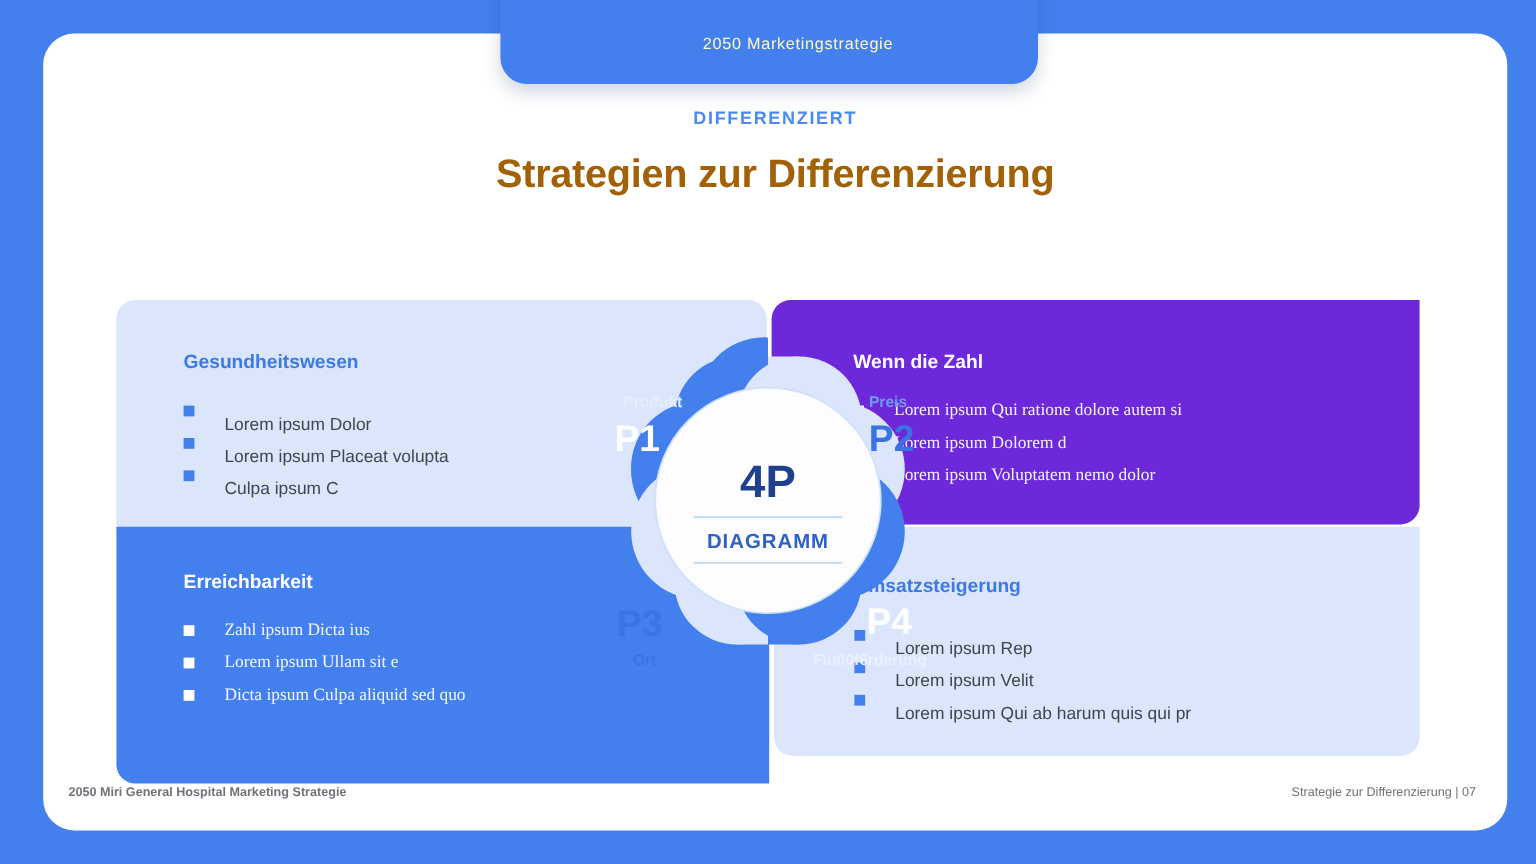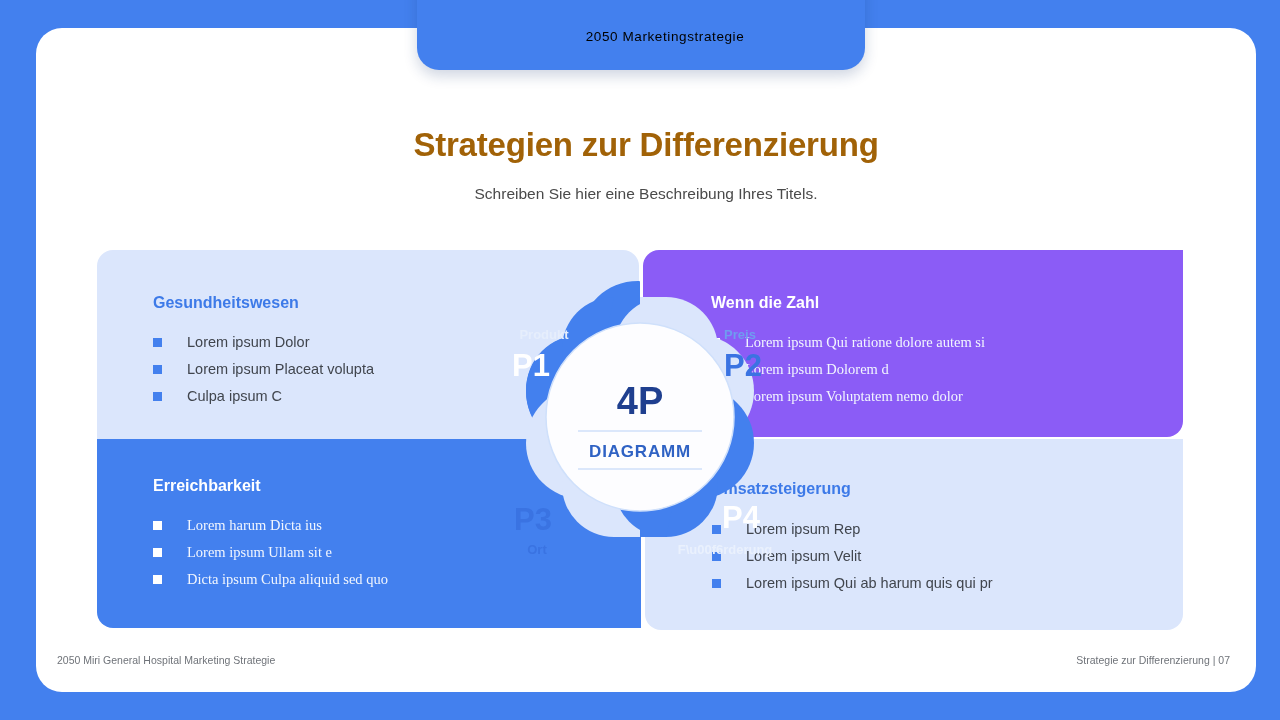--- a/index.html
+++ b/index.html
@@ -22,21 +22,21 @@
     width: 448px; height: 116px;
     background: #4380ee;
     border-radius: 22px;
     box-shadow: 0 6px 14px rgba(20,50,110,0.20);
     z-index: 5;
   }
   #header-tab-label {
     position: absolute;
     left: 0; right: 0; bottom: 26px;
     text-align: center;
-    color: #000000;
+    color: #fef9c3;
     font-size: 13.5px;
     letter-spacing: 0.6px;
     padding-left: 48px;
   }
 
   
   #card {
     position: absolute;
     left: 36px; top: 28px;
     width: 1220px; height: 664px;
@@ -76,25 +76,25 @@
     box-sizing: border-box;
   }
   #panel-tl {
     left: 61px; top: 222px; width: 542px; height: 194px;
     background: #dbe6fc;
     border-radius: 16px 16px 0 0;
     padding-left: 28px;
   }
   #panel-tr {
     left: 607px; top: 222px; width: 540px; height: 187px;
-    background: #8b5cf6;
+    background: #6d28d9;
     border-radius: 16px 0 16px 0;
   }
   #panel-bl {
-    left: 61px; top: 411px; width: 544px; height: 189px;
+    left: 61px; top: 411px; width: 544px; height: 214px;
     background: #4380ee;
     border-radius: 0 16px 0 16px;
   }
   #panel-br {
     left: 609px; top: 411px; width: 538px; height: 191px;
     background: #dbe6fc;
     border-radius: 0 0 16px 16px;
   }
 
   .panel-title {
@@ -119,21 +119,21 @@
     white-space: nowrap;
   }
   .bullet-mark {
     position: absolute;
     left: 0; top: 9px;
     width: 9px; height: 9px;
   }
   .bullet-text { position: absolute; left: 34px; top: 0; }
   #panel-tl .bullet-mark, #panel-br .bullet-mark { background: #4380ee; }
   #panel-tr .bullet-mark, #panel-bl .bullet-mark { background: #ffffff; }
-  #panel-tl .bullet-text, #panel-br .bullet-text { color: #40454d; }
+  #panel-tl .bullet-text, #panel-br .bullet-text { color: #40454d; margin-top: 12px; }
   #panel-tr .bullet-text, #panel-bl .bullet-text { color: #f2f6fe; font-family: Liberation Serif, serif; }
 
   
   #panel-tl .panel-title { left: 56px; top: 44px; }
   #panel-tl .bullet-list { left: 56px; top: 79px; }
   #panel-tr .panel-title { left: 68px; top: 44px; }
   #panel-tr .bullet-list { left: 68px; top: 79px; }
   #panel-bl .panel-title { left: 56px; top: 38px; }
   #panel-bl .bullet-list { left: 56px; top: 73px; }
   #panel-br .panel-title { left: 67px; top: 41px; }
@@ -147,41 +147,42 @@
     z-index: 4;
   }
   #diagram svg { display: block; }
 
   
   #footer-left {
     position: absolute;
     left: 21px; bottom: 26px;
     font-size: 10.5px;
     color: #6f7379;
+    font-weight: bold;
   }
   #footer-right {
     position: absolute;
     right: 26px; bottom: 26px;
     font-size: 10.5px;
     color: #6f7379;
   }
 </style>
 </head>
 <body>
 
 <div id="slide">
 
   <div id="header-tab">
     <div id="header-tab-label">2050 Marketingstrategie</div>
   </div>
 
   <div id="card">
 
+    <div id="eyebrow">DIFFERENZIERT</div>
     <div id="page-title">Strategien zur Differenzierung</div>
-    <div id="subtitle">Schreiben Sie hier eine Beschreibung Ihres Titels.</div>
 
     <div class="panel" id="panel-tl">
       <div class="panel-title">Gesundheitswesen</div>
       <ul class="bullet-list">
         <li class="bullet-item">
           <span class="bullet-mark"></span>
           <span class="bullet-text">Lorem ipsum Dolor</span>
         </li>
         <li class="bullet-item">
           <span class="bullet-mark"></span>
@@ -210,21 +211,21 @@
           <span class="bullet-text">Lorem ipsum Voluptatem nemo dolor</span>
         </li>
       </ul>
     </div>
 
     <div class="panel" id="panel-bl">
       <div class="panel-title">Erreichbarkeit</div>
       <ul class="bullet-list">
         <li class="bullet-item">
           <span class="bullet-mark"></span>
-          <span class="bullet-text">Lorem harum Dicta ius</span>
+          <span class="bullet-text">Zahl ipsum Dicta ius</span>
         </li>
         <li class="bullet-item">
           <span class="bullet-mark"></span>
           <span class="bullet-text">Lorem ipsum Ullam sit e</span>
         </li>
         <li class="bullet-item">
           <span class="bullet-mark"></span>
           <span class="bullet-text">Dicta ipsum Culpa aliquid sed quo</span>
         </li>
       </ul>

